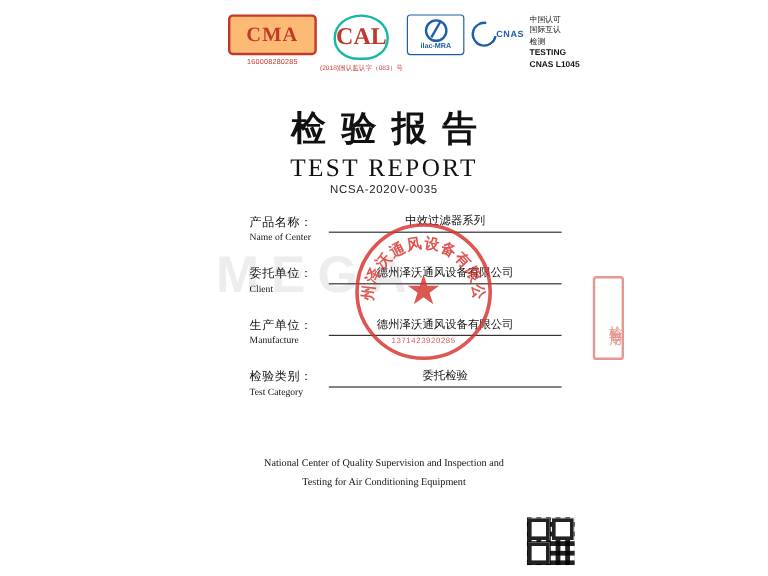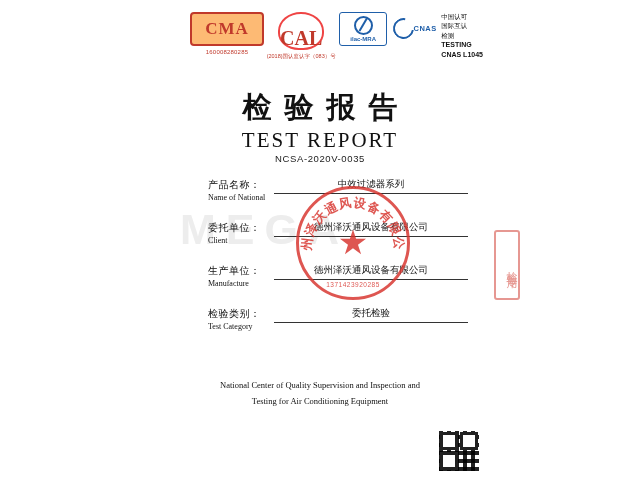--- a/index.html
+++ b/index.html
@@ -59,23 +59,23 @@
     font-size: 6px;
     color: #c0392b;
     letter-spacing: 0.2px;
     font-family: "Liberation Sans", sans-serif;
   }
 
   
   .cal-wrap { width: 78px; }
   .cal-mark {
     width: 42px; height: 34px;
-    border: 2px solid #ef4444;
+    border: 2px solid #14b8a6;
     border-radius: 50% 50% 45% 45%;
-    display: flex; align-items: flex-end; justify-content: center;
+    display: flex; align-items: center; justify-content: center;
     position: relative;
     background: #fff;
   }
   .cal-mark .glyph {
     font-size: 20px;
     color: #c0392b;
     font-family: "Liberation Serif", serif;
     font-weight: bold;
     line-height: 1;
   }
@@ -406,21 +406,21 @@
 
   <div class="title-zh">检验报告</div>
   <div class="title-en">TEST REPORT</div>
   <div class="report-no">NCSA-2020V-0035</div>
 
   <div class="fields">
 
     <div class="field-row">
       <div class="field-label">
         <div class="label-zh">产品名称：</div>
-        <div class="label-en">Name of National</div>
+        <div class="label-en">Name of Center</div>
       </div>
       <div class="field-value">中效过滤器系列</div>
     </div>
 
     <div class="field-row">
       <div class="field-label">
         <div class="label-zh">委托单位：</div>
         <div class="label-en">Client</div>
       </div>
       <div class="field-value">德州泽沃通风设备有限公司</div>

